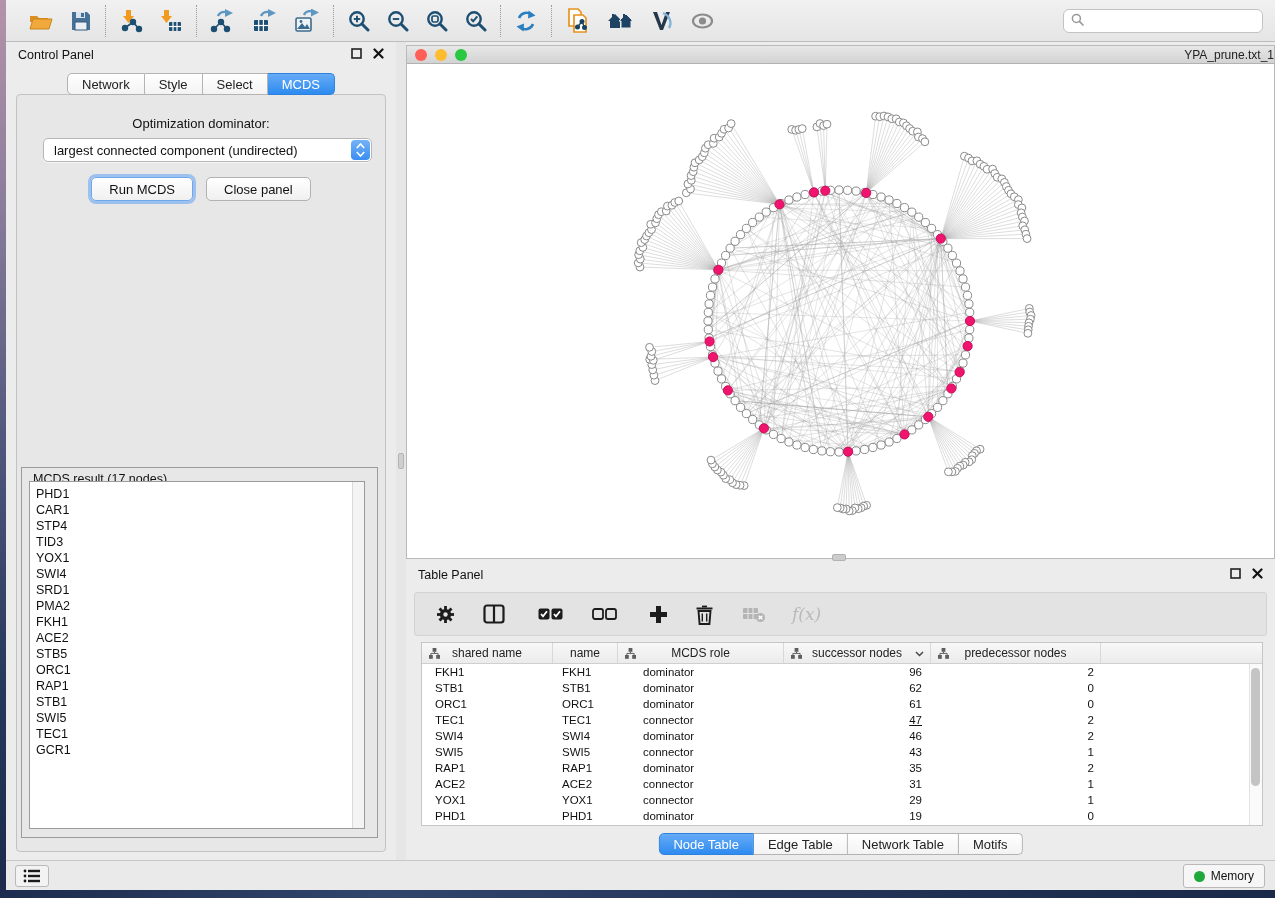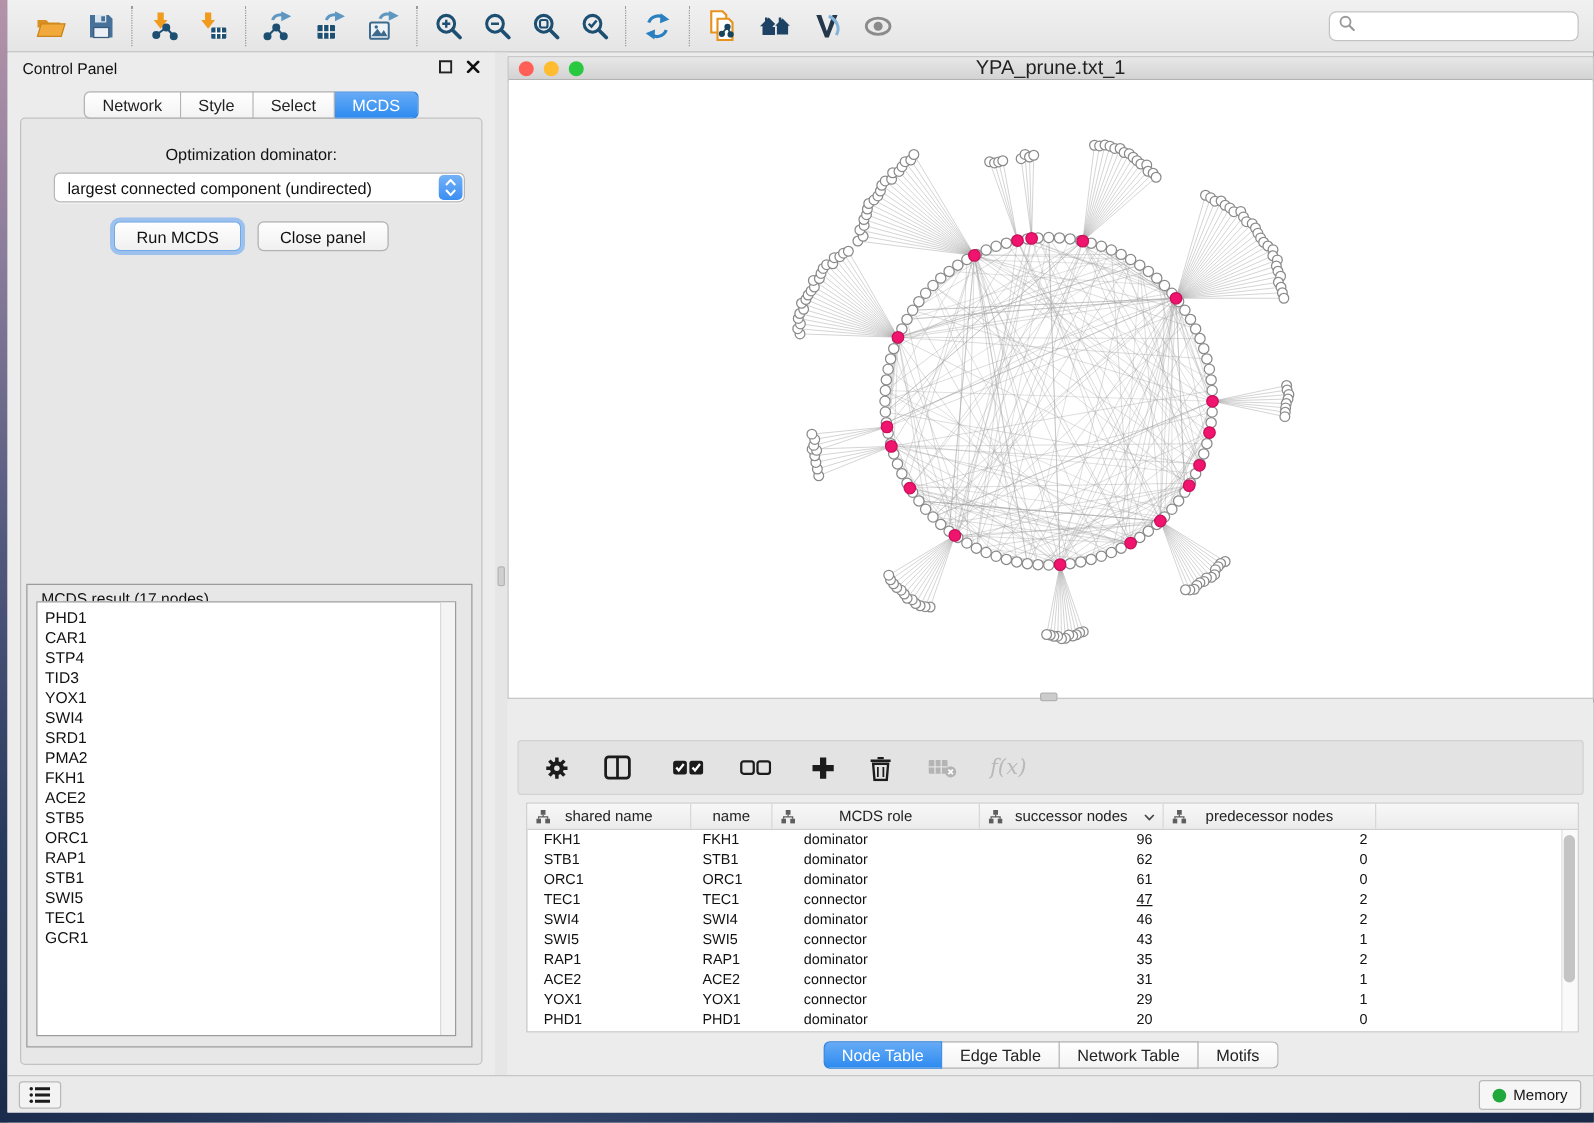--- a/index.html
+++ b/index.html
@@ -56,22 +56,22 @@
   .mlist-item { height:16px; }
 
   
   .vdivider { position:absolute; left:390px; top:42px; width:10px; bottom:30px; background:#e6e6e6; }
   .vhandle { position:absolute; left:2px; top:411px; width:6px; height:16px; background:#cfcfcf;
     border:1px solid #b5b5b5; border-radius:2px; }
   .rregion { position:absolute; left:400px; top:42px; width:869px; bottom:30px; }
 
   .netwin { position:absolute; left:0; top:3px; right:0; height:514px; background:#fff; border:1px solid #b9b9b9; }
   .nettitle { position:relative; height:18px; background:linear-gradient(#e7e7e7,#d3d3d3);
-    border-bottom:1px solid #b2b2b2; display:flex; align-items:center; justify-content:center;
-    font-size:16px; color:#222; }
+    border-bottom:1px solid #b2b2b2; display:flex; align-items:center; justify-content:flex-end;
+    font-size:12px; color:#222; }
   .lights { position:absolute; left:8px; top:3px; display:flex; gap:8px; }
   .light { width:12px; height:12px; border-radius:50%; }
   .netcanvas { position:absolute; left:0; right:0; top:19px; bottom:0; background:#fff; overflow:hidden; }
   .hhandle { position:absolute; left:426px; top:512px; width:14px; height:7px; background:#cccccc;
     border:1px solid #b2b2b2; border-radius:2px; z-index:3; }
 
   
   .tpanel { position:absolute; left:0; right:0; top:520px; bottom:0; background:#ececec; }
   .ttoolbar { position:absolute; top:30px; left:8px; right:8px; height:44px; background:#e3e3e3;
     border:1px solid #d2d2d2; border-radius:3px; display:flex; align-items:center; padding-left:20px; gap:19px; }
@@ -1008,20 +1008,34 @@
               <circle cx="306.1" cy="292.1" r="4.6" fill="#f0146e" stroke="#c9105b" stroke-width="1"></circle>
               <circle cx="302.6" cy="276.5" r="4.6" fill="#f0146e" stroke="#c9105b" stroke-width="1"></circle>
               <circle cx="311.4" cy="204.8" r="4.6" fill="#f0146e" stroke="#c9105b" stroke-width="1"></circle>
             </g>
           </svg>
       </div>
     </div>
     <div class="hhandle"></div>
 
     <div class="tpanel">
+      <div class="ptitle">
+        <span>Table Panel</span>
+        <span class="pbtns">
+          <span><svg width="11" height="11" viewBox="0 0 11 11">
+                <rect x="1" y="1" width="9" height="9" fill="none" stroke="#222" stroke-width="1.6"></rect>
+              </svg></span>
+          <span><svg width="11" height="11" viewBox="0 0 11 11">
+                <g stroke="#111" stroke-width="2.2" stroke-linecap="round">
+                  <line x1="1.5" y1="1.5" x2="9.5" y2="9.5"></line>
+                  <line x1="9.5" y1="1.5" x2="1.5" y2="9.5"></line>
+                </g>
+              </svg></span>
+        </span>
+      </div>
       <div class="ttoolbar">
         <span class="tbtn">
           <svg width="21" height="21" viewBox="0 0 21 21">
               <g stroke="#1c1c1c" stroke-width="2.8">
                 <line x1="10.5" y1="2" x2="10.5" y2="19"></line>
                 <line x1="2" y1="10.5" x2="19" y2="10.5"></line>
                 <line x1="4.5" y1="4.5" x2="16.5" y2="16.5"></line>
                 <line x1="16.5" y1="4.5" x2="4.5" y2="16.5"></line>
               </g>
               <circle cx="10.5" cy="10.5" r="5.6" fill="#1c1c1c"></circle>
@@ -1197,21 +1211,21 @@
               <div class="td" style="width: 131px; padding-left: 13px;">YOX1</div>
               <div class="td" style="width: 65px; padding-left: 9px;">YOX1</div>
               <div class="td" style="width: 166px; padding-left: 25px;">connector</div>
               <div class="td" style="width: 147px; justify-content: flex-end; padding-right: 9px;">29</div>
               <div class="td" style="width: 170px; justify-content: flex-end; padding-right: 7px;">1</div>
             </div>
             <div class="tr">
               <div class="td" style="width: 131px; padding-left: 13px;">PHD1</div>
               <div class="td" style="width: 65px; padding-left: 9px;">PHD1</div>
               <div class="td" style="width: 166px; padding-left: 25px;">dominator</div>
-              <div class="td" style="width: 147px; justify-content: flex-end; padding-right: 9px;">20</div>
+              <div class="td" style="width: 147px; justify-content: flex-end; padding-right: 9px;">19</div>
               <div class="td" style="width: 170px; justify-content: flex-end; padding-right: 7px;">0</div>
             </div>
           </div>
         <div class="vscroll">
           <div class="vthumb"></div>
         </div>
       </div>
 
       <div class="btabs segbar-static" id="bottom-tabs" style="display:flex">
           <div class="seg active">Node Table</div>

